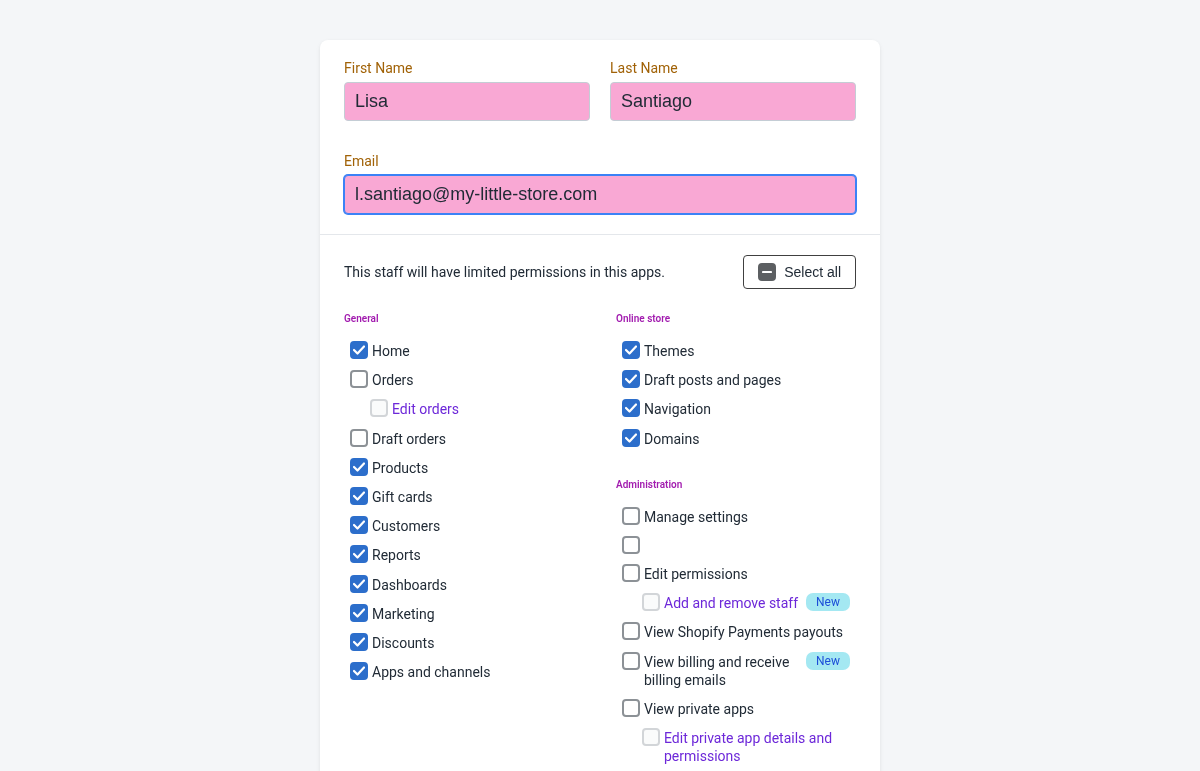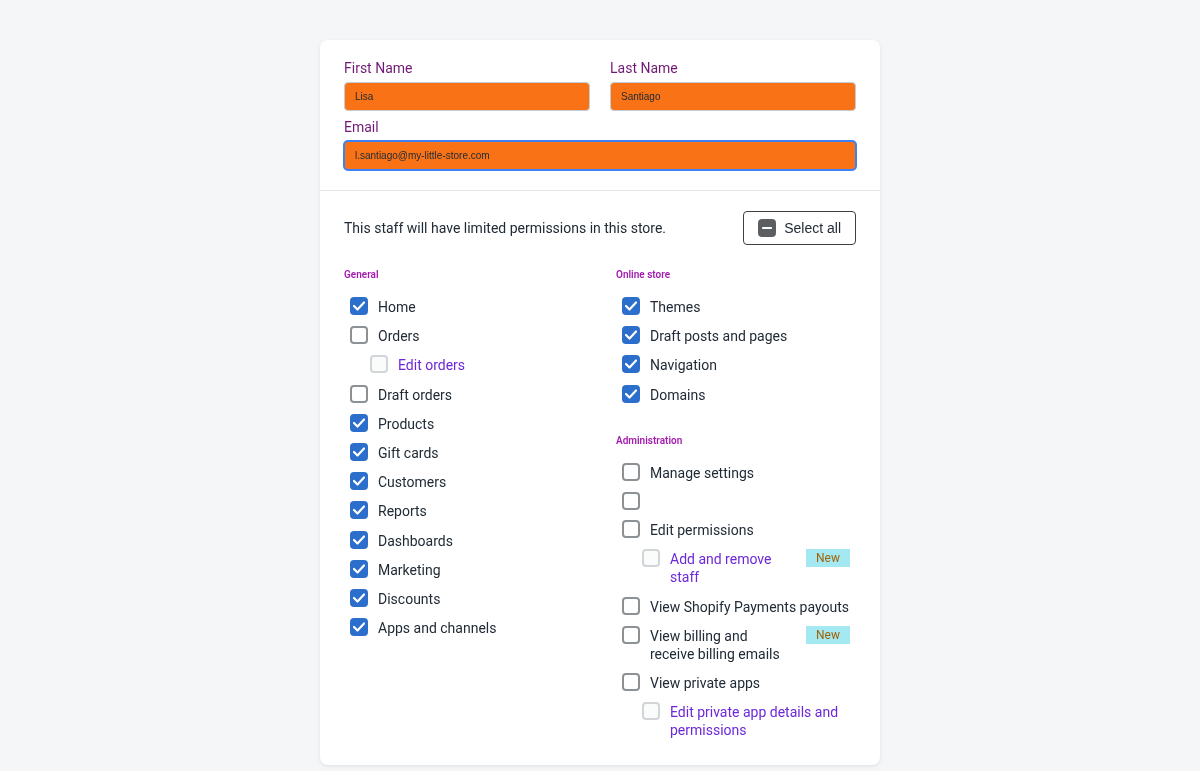--- a/index.html
+++ b/index.html
@@ -17,30 +17,30 @@
     width: 560px;
     background: #fff;
     border-radius: 8px;
     box-shadow: 0 1px 3px rgba(22,28,36,0.06), 0 2px 6px rgba(22,28,36,0.04);
   }
   .section { padding: 20px 24px; }
   .section + .section { border-top: 1px solid #e4e7eb; }
 
   .field-row { display: flex; gap: 20px; }
   .field { flex: 1; display: flex; flex-direction: column; gap: 6px; }
-  .field-wide { margin-top: 8px; }
-  label.field-label { font-size: 14px; color: #701a75; }
+  .field-wide { margin-top: 32px; }
+  label.field-label { font-size: 14px; color: #a16207; }
   input.text-input {
     width: 100%;
     padding: 8px 10px;
     border: 1px solid #c4cdd5;
     border-radius: 4px;
-    font-size: 10px;
+    font-size: 18px;
     color: #212b36;
-    background: #f97316;
+    background: #f9a8d4;
   }
   input.text-input.focused {
     border-color: #3b82f6;
     box-shadow: 0 0 0 1px #3b82f6;
   }
 
   .perm-header {
     display: flex;
     justify-content: space-between;
     align-items: center;
@@ -69,21 +69,21 @@
     font-size: 10px;
     margin: 0 0 12px 0;
     color: #a21caf;
   }
   .group + .group { margin-top: 26px; }
 
   .perm-list { list-style: none; margin: 0; padding: 0; }
   .perm-item {
     display: flex;
     align-items: flex-start;
-    gap: 10px;
+    gap: 4px;
     padding: 5px 6px;
   }
   .perm-item.indented { padding-left: 26px; }
   .perm-label {
     flex: 1;
     font-size: 14px;
     line-height: 1.3;
     color: #212b36;
     padding-top: 1px;
   }
@@ -114,24 +114,24 @@
     background: #fafbfb;
     cursor: default;
   }
   .checkbox svg { display: none; }
   .checkbox.checked svg.check { display: block; }
   .checkbox.indeterminate svg.minus { display: block; }
 
   .badge {
     display: inline-block;
     background: #a4e8f2;
-    color: #a16207;
+    color: #1d4ed8;
     font-size: 12px;
     padding: 2px 10px;
-    border-radius: 0;
+    border-radius: 7px;
     margin-left: 4px;
   }
   .perm-right { display: flex; align-items: center; }
 </style>
 </head>
 <body>
 
 <div class="card">
 
   <div class="section">
@@ -147,21 +147,21 @@
     </div>
     <div class="field field-wide">
       <label class="field-label">Email</label>
       <input type="text" class="text-input focused" value="l.santiago@my-little-store.com" style="">
     </div>
   </div>
 
   <div class="section">
 
     <div class="perm-header">
-      <div class="perm-text">This staff will have limited permissions in this store.</div>
+      <div class="perm-text">This staff will have limited permissions in this apps.</div>
       <button class="select-all-btn">
         <span class="checkbox indeterminate">
 
           <svg class="minus" width="10" height="10" viewBox="0 0 10 10">
               <line x1="1" y1="5" x2="9" y2="5" stroke="#fff" stroke-width="2.2" stroke-linecap="round"></line>
             </svg>
         </span>
         <span>Select all</span>
       </button>
     </div>

